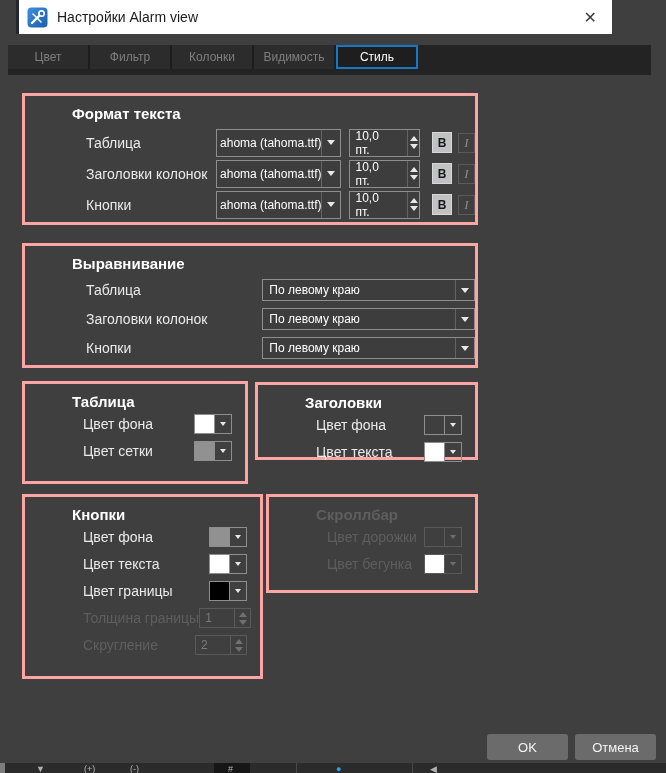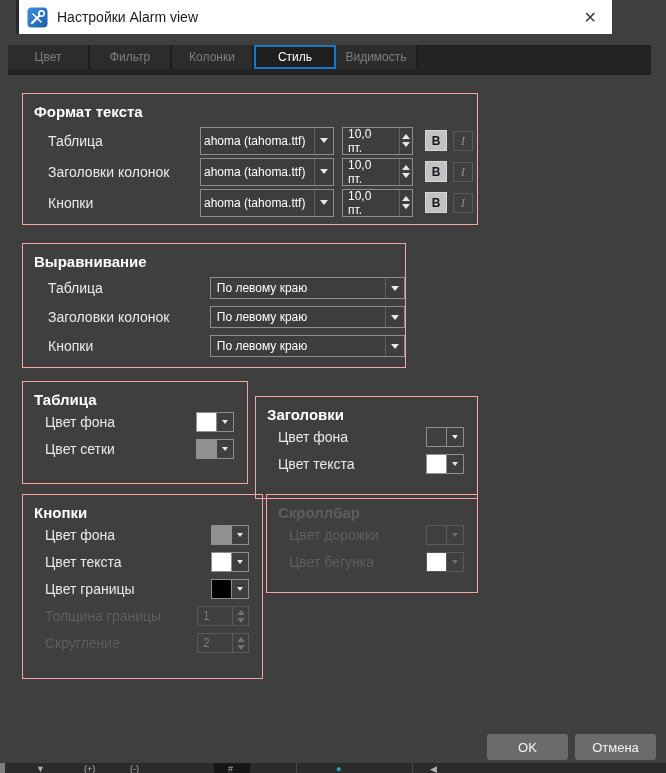--- a/index.html
+++ b/index.html
@@ -15,25 +15,25 @@
   .title-text { margin-left:9px; font-size:14px; color:#1b1b1b; }
   .close-btn { margin-left:auto; margin-right:15px; font-size:16px; color:#3c3c3c; cursor:default; }
 
   
   .tabbar { position:absolute; top:45px; left:8px; width:643px; height:30px; background:#232323; display:flex; }
   .tab { width:82px; height:24px; background:#2c2c2c; color:#7f7f7f; font-size:12px;
          display:flex; align-items:center; justify-content:center; border-right:2px solid #1d1d1d; }
   .tab.active { background:#1e1e1e; border:2px solid #1878c8; color:#ffffff; }
 
   
-  .gb { position:absolute; border:1px solid #fca5a5; }
+  .gb { position:absolute; border:3px solid #fca5a5;padding-left:36px; }
   #gb-format    { left:22px; top:93px;  width:456px; height:132px; }
-  #gb-align     { left:22px; top:243px; width:384px; height:125px; }
+  #gb-align     { left:22px; top:243px; width:456px; height:125px; }
   #gb-table     { left:22px; top:381px; width:226px; height:103px; }
-  #gb-headers   { left:255px; top:396px; width:223px; height:103px; }
+  #gb-headers   { left:255px; top:382px; width:223px; height:78px; }
   #gb-buttons   { left:22px; top:494px; width:241px; height:185px; }
   #gb-scrollbar { left:266px; top:494px; width:212px; height:99px; }
   .gb-title { font-weight:bold; font-size:15px; color:#ffffff; margin:9px 0 0 11px; }
   .gb.disabled .gb-title, .gb.disabled .row-label, .dim { color:#5e5e5e !important; }
 
   .row-label { font-size:14px; color:#eaeaea; white-space:nowrap; }
 
   
   .f-row { display:flex; align-items:center; margin:10px 0 0 25px; height:21px; }
   .f-row .row-label { width:152px; }
@@ -120,22 +120,22 @@
       <line x1="6" y1="7" x2="14" y2="15" stroke="#ffffff" stroke-width="1.6" stroke-linecap="round"></line>
     </svg>
     <span class="title-text">Настройки Alarm view</span>
     <span class="close-btn">✕</span>
   </div>
 
   <div class="tabbar">
     <div class="tab">Цвет</div>
     <div class="tab">Фильтр</div>
     <div class="tab">Колонки</div>
+    <div class="tab">Видимость</div>
     <div class="tab active" style="border-color: rgb(24, 120, 200);">Стиль</div>
-    <div class="tab">Видимость</div>
   </div>
 
   <div class="gb" id="gb-format">
     <div class="gb-title">Формат текста</div>
 
     <div class="f-row">
       <span class="row-label">Таблица</span>
       <div class="field font-select">
         <span class="font-text">ahoma (tahoma.ttf)</span>
         <span class="dd-btn">

